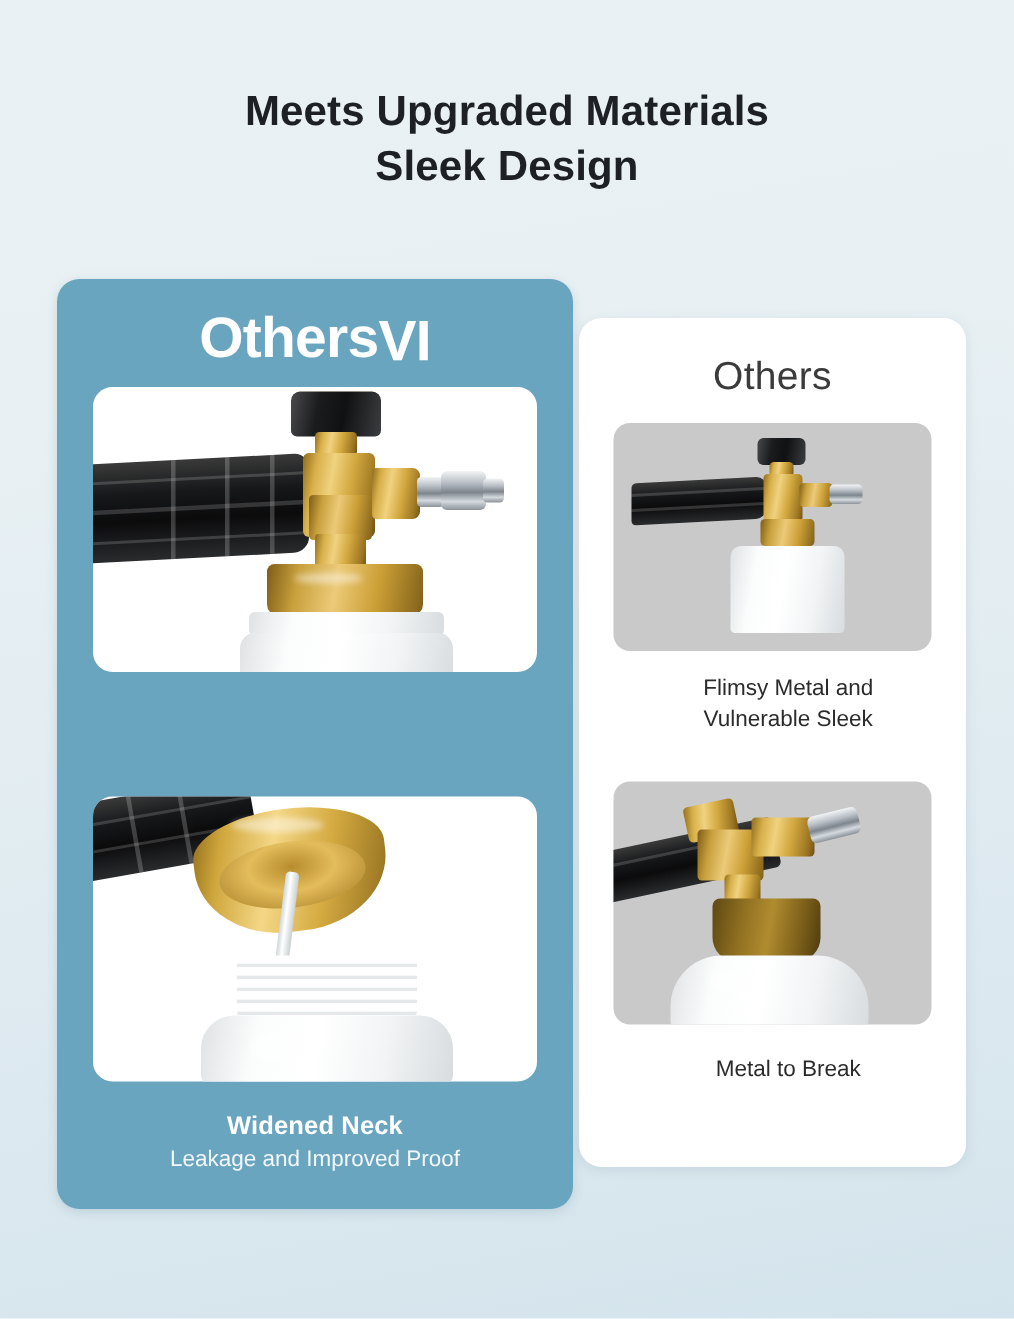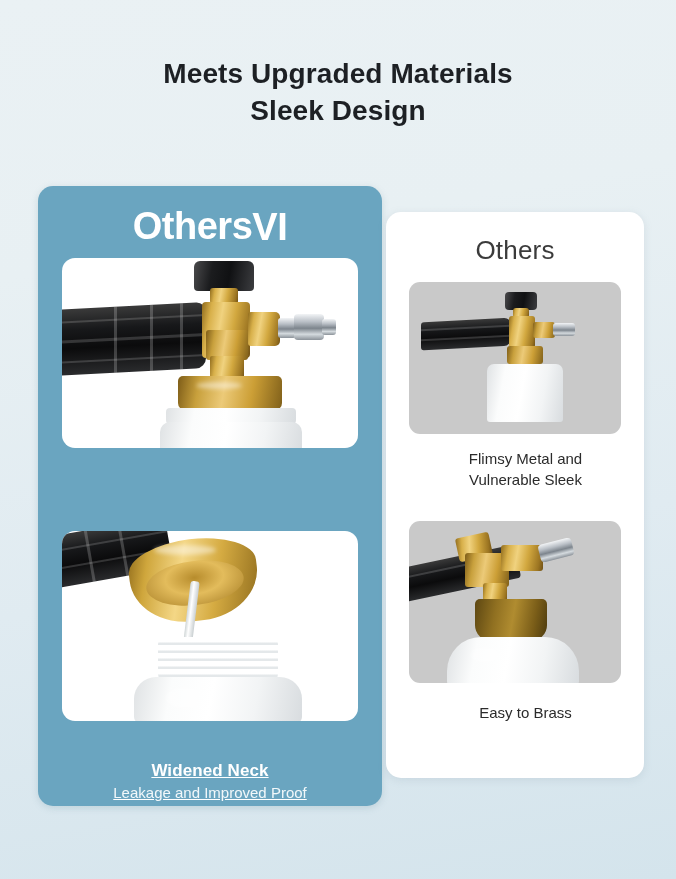--- a/index.html
+++ b/index.html
@@ -139,21 +139,21 @@
     letter-spacing: 0.1px;
   }
   .caption .sub {
     display: block;
     font-size: 15px;
     font-weight: normal;
     line-height: 21px;
     color: #f2f8fa;
   }
   .caption.c1 { top: 276px; }
-  .caption.c2 { top: 574px; text-decoration: underline; }
+  .caption.c2 { top: 554px; }
 
   .ocaption {
     position: absolute;
     width: 277px;
     left: 1px;
     text-align: center;
     color: #2b2b2b;
     font-size: 15px;
     line-height: 21px;
   }
@@ -354,17 +354,17 @@
         <div style="position:absolute; left:66px; top:78px; width:72px; height:42px;
                     background:linear-gradient(100deg,#5d4712 0%,#907021 28%,#b08c30 52%,#7a5d18 80%,#4c3a0e 100%);
                     border-radius:5px 5px 16px 16px;"></div>
 
         <div class="bottle" style="left:38px; top:116px; width:132px; height:48px; border-radius:34px 34px 4px 4px;"></div>
         <div class="shine" style="left:62px; top:126px; width:30px; height:16px;"></div>
       </div>
     </div>
 
     <div class="ocaption oc2">
-      <span>Easy to Brass</span>
+      <span>Metal to Break</span>
     </div>
   </div>
 
 </div>
 
 </body></html>

